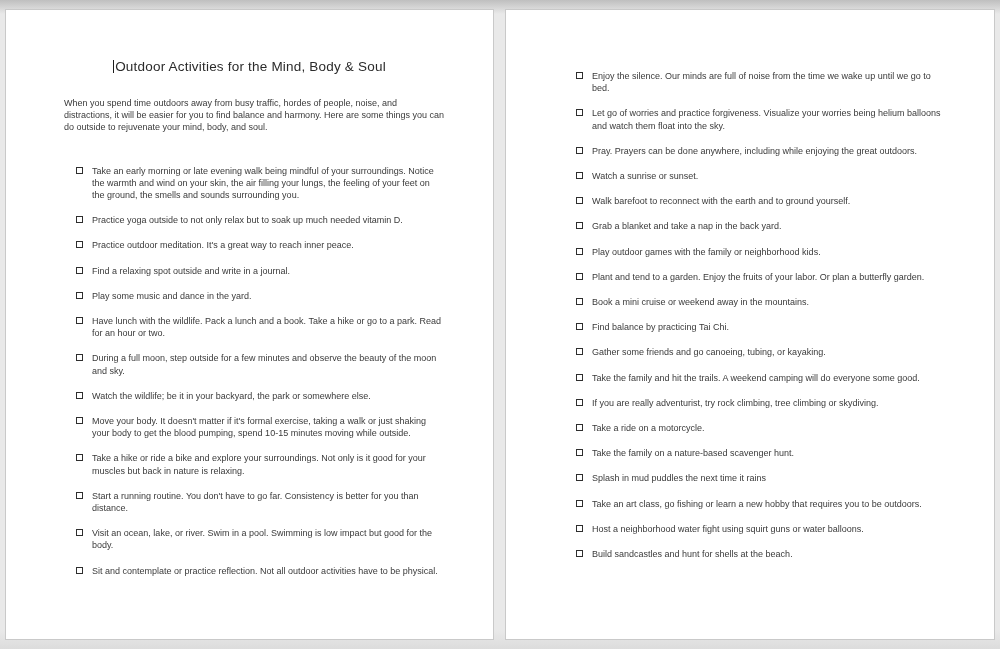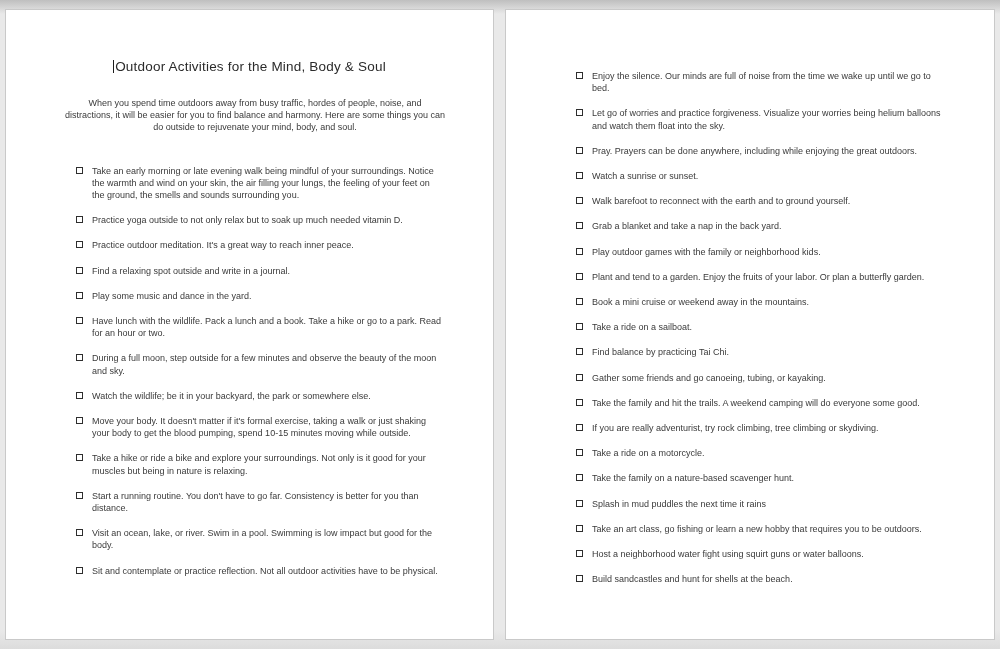--- a/index.html
+++ b/index.html
@@ -35,21 +35,20 @@
     background: #1c1c1c;
     vertical-align: -2px;
     margin-right: 1px;
   }
   .intro {
     margin: 23px 0 0 58px;
     width: 382px;
     font-size: 9px;
     line-height: 12.2px;
     color: #3a3a3a;
-    text-align: center;
   }
   ul.checklist {
     list-style: none;
     margin-top: 31px;
   }
   .page-right ul.checklist { margin-top: 60px; }
   ul.checklist li {
     display: flex;
     align-items: flex-start;
     margin: 0 0 13px 70px;
@@ -118,21 +117,21 @@
         <span class="txt">Watch the wildlife; be it in your backyard, the park or somewhere else.</span>
       </li>
 
       <li>
         <span class="cb"></span>
         <span class="txt">Move your body. It doesn't matter if it's formal exercise, taking a walk or just shaking your body to get the blood pumping, spend 10-15 minutes moving while outside.</span>
       </li>
 
       <li>
         <span class="cb"></span>
-        <span class="txt">Take a hike or ride a bike and explore your surroundings. Not only is it good for your muscles but being in nature is relaxing.</span>
+        <span class="txt">Take a hike or ride a bike and explore your surroundings. Not only is it good for your muscles but back in nature is relaxing.</span>
       </li>
 
       <li>
         <span class="cb"></span>
         <span class="txt">Start a running routine. You don't have to go far. Consistency is better for you than distance.</span>
       </li>
 
       <li>
         <span class="cb"></span>
         <span class="txt">Visit an ocean, lake, or river. Swim in a pool. Swimming is low impact but good for the body.</span>
@@ -186,24 +185,20 @@
       <li>
         <span class="cb"></span>
         <span class="txt">Plant and tend to a garden. Enjoy the fruits of your labor. Or plan a butterfly garden.</span>
       </li>
 
       <li>
         <span class="cb"></span>
         <span class="txt">Book a mini cruise or weekend away in the mountains.</span>
       </li>
 
-      <li>
-        <span class="cb"></span>
-        <span class="txt">Take a ride on a sailboat.</span>
-      </li>
 
       <li>
         <span class="cb"></span>
         <span class="txt">Find balance by practicing Tai Chi.</span>
       </li>
 
       <li>
         <span class="cb"></span>
         <span class="txt">Gather some friends and go canoeing, tubing, or kayaking.</span>
       </li>

